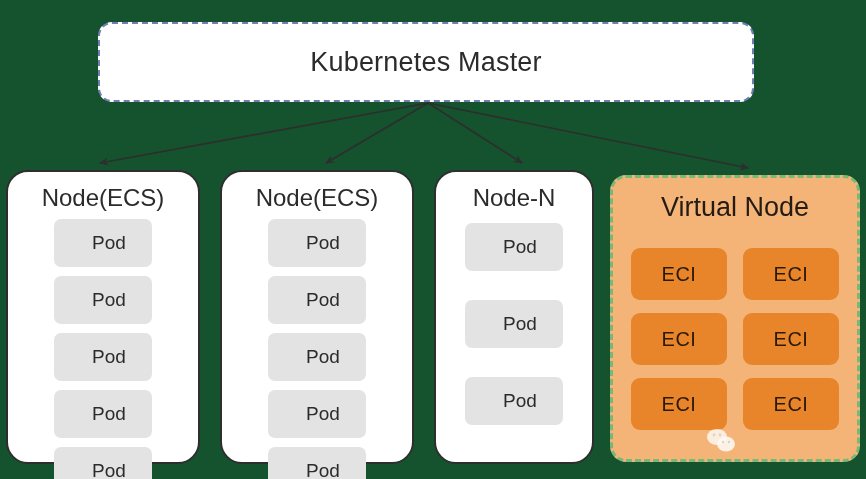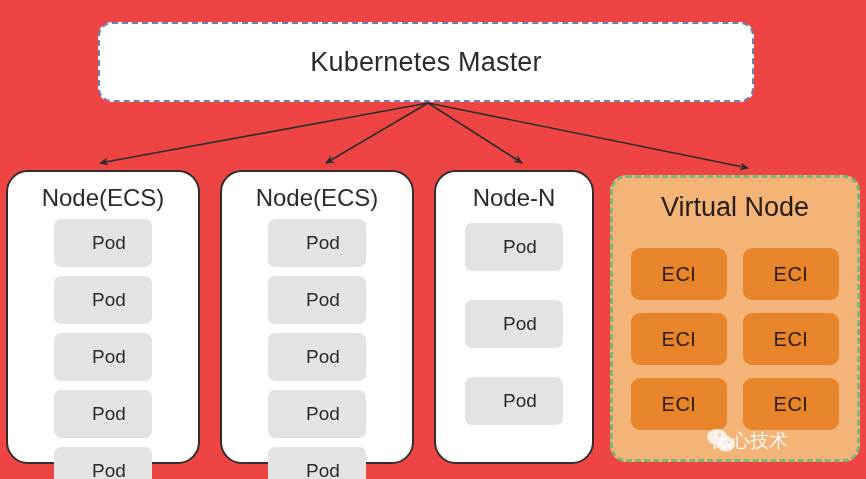--- a/index.html
+++ b/index.html
@@ -7,21 +7,21 @@
     padding: 0;
     background: #ffffff;
   }
   body {
     font-family: "Liberation Sans", sans-serif;
   }
   #canvas {
     position: relative;
     width: 866px;
     height: 479px;
-    background: #ef4444;
+    background: #14532d;
     overflow: hidden;
   }
 
   
   .master-box {
     position: absolute;
     left: 98px;
     top: 22px;
     width: 656px;
     height: 80px;
@@ -244,18 +244,15 @@
 
   <svg class="wechat-logo" viewBox="0 0 30 26">
     <ellipse cx="11" cy="9" rx="10" ry="8" fill="#ffffff" opacity="0.85"></ellipse>
     <circle cx="8" cy="7" r="1.4" fill="#d8d8d8"></circle>
     <circle cx="14" cy="7" r="1.4" fill="#d8d8d8"></circle>
     <ellipse cx="20" cy="16" rx="9" ry="7.5" fill="#ffffff" opacity="0.9"></ellipse>
     <circle cx="17" cy="14" r="1.2" fill="#d8d8d8"></circle>
     <circle cx="23" cy="14" r="1.2" fill="#d8d8d8"></circle>
   </svg>
 
-  <div class="watermark wm-top">
-    <span>比心技术</span>
-  </div>
 
 
 </div>
 
 </body></html>

